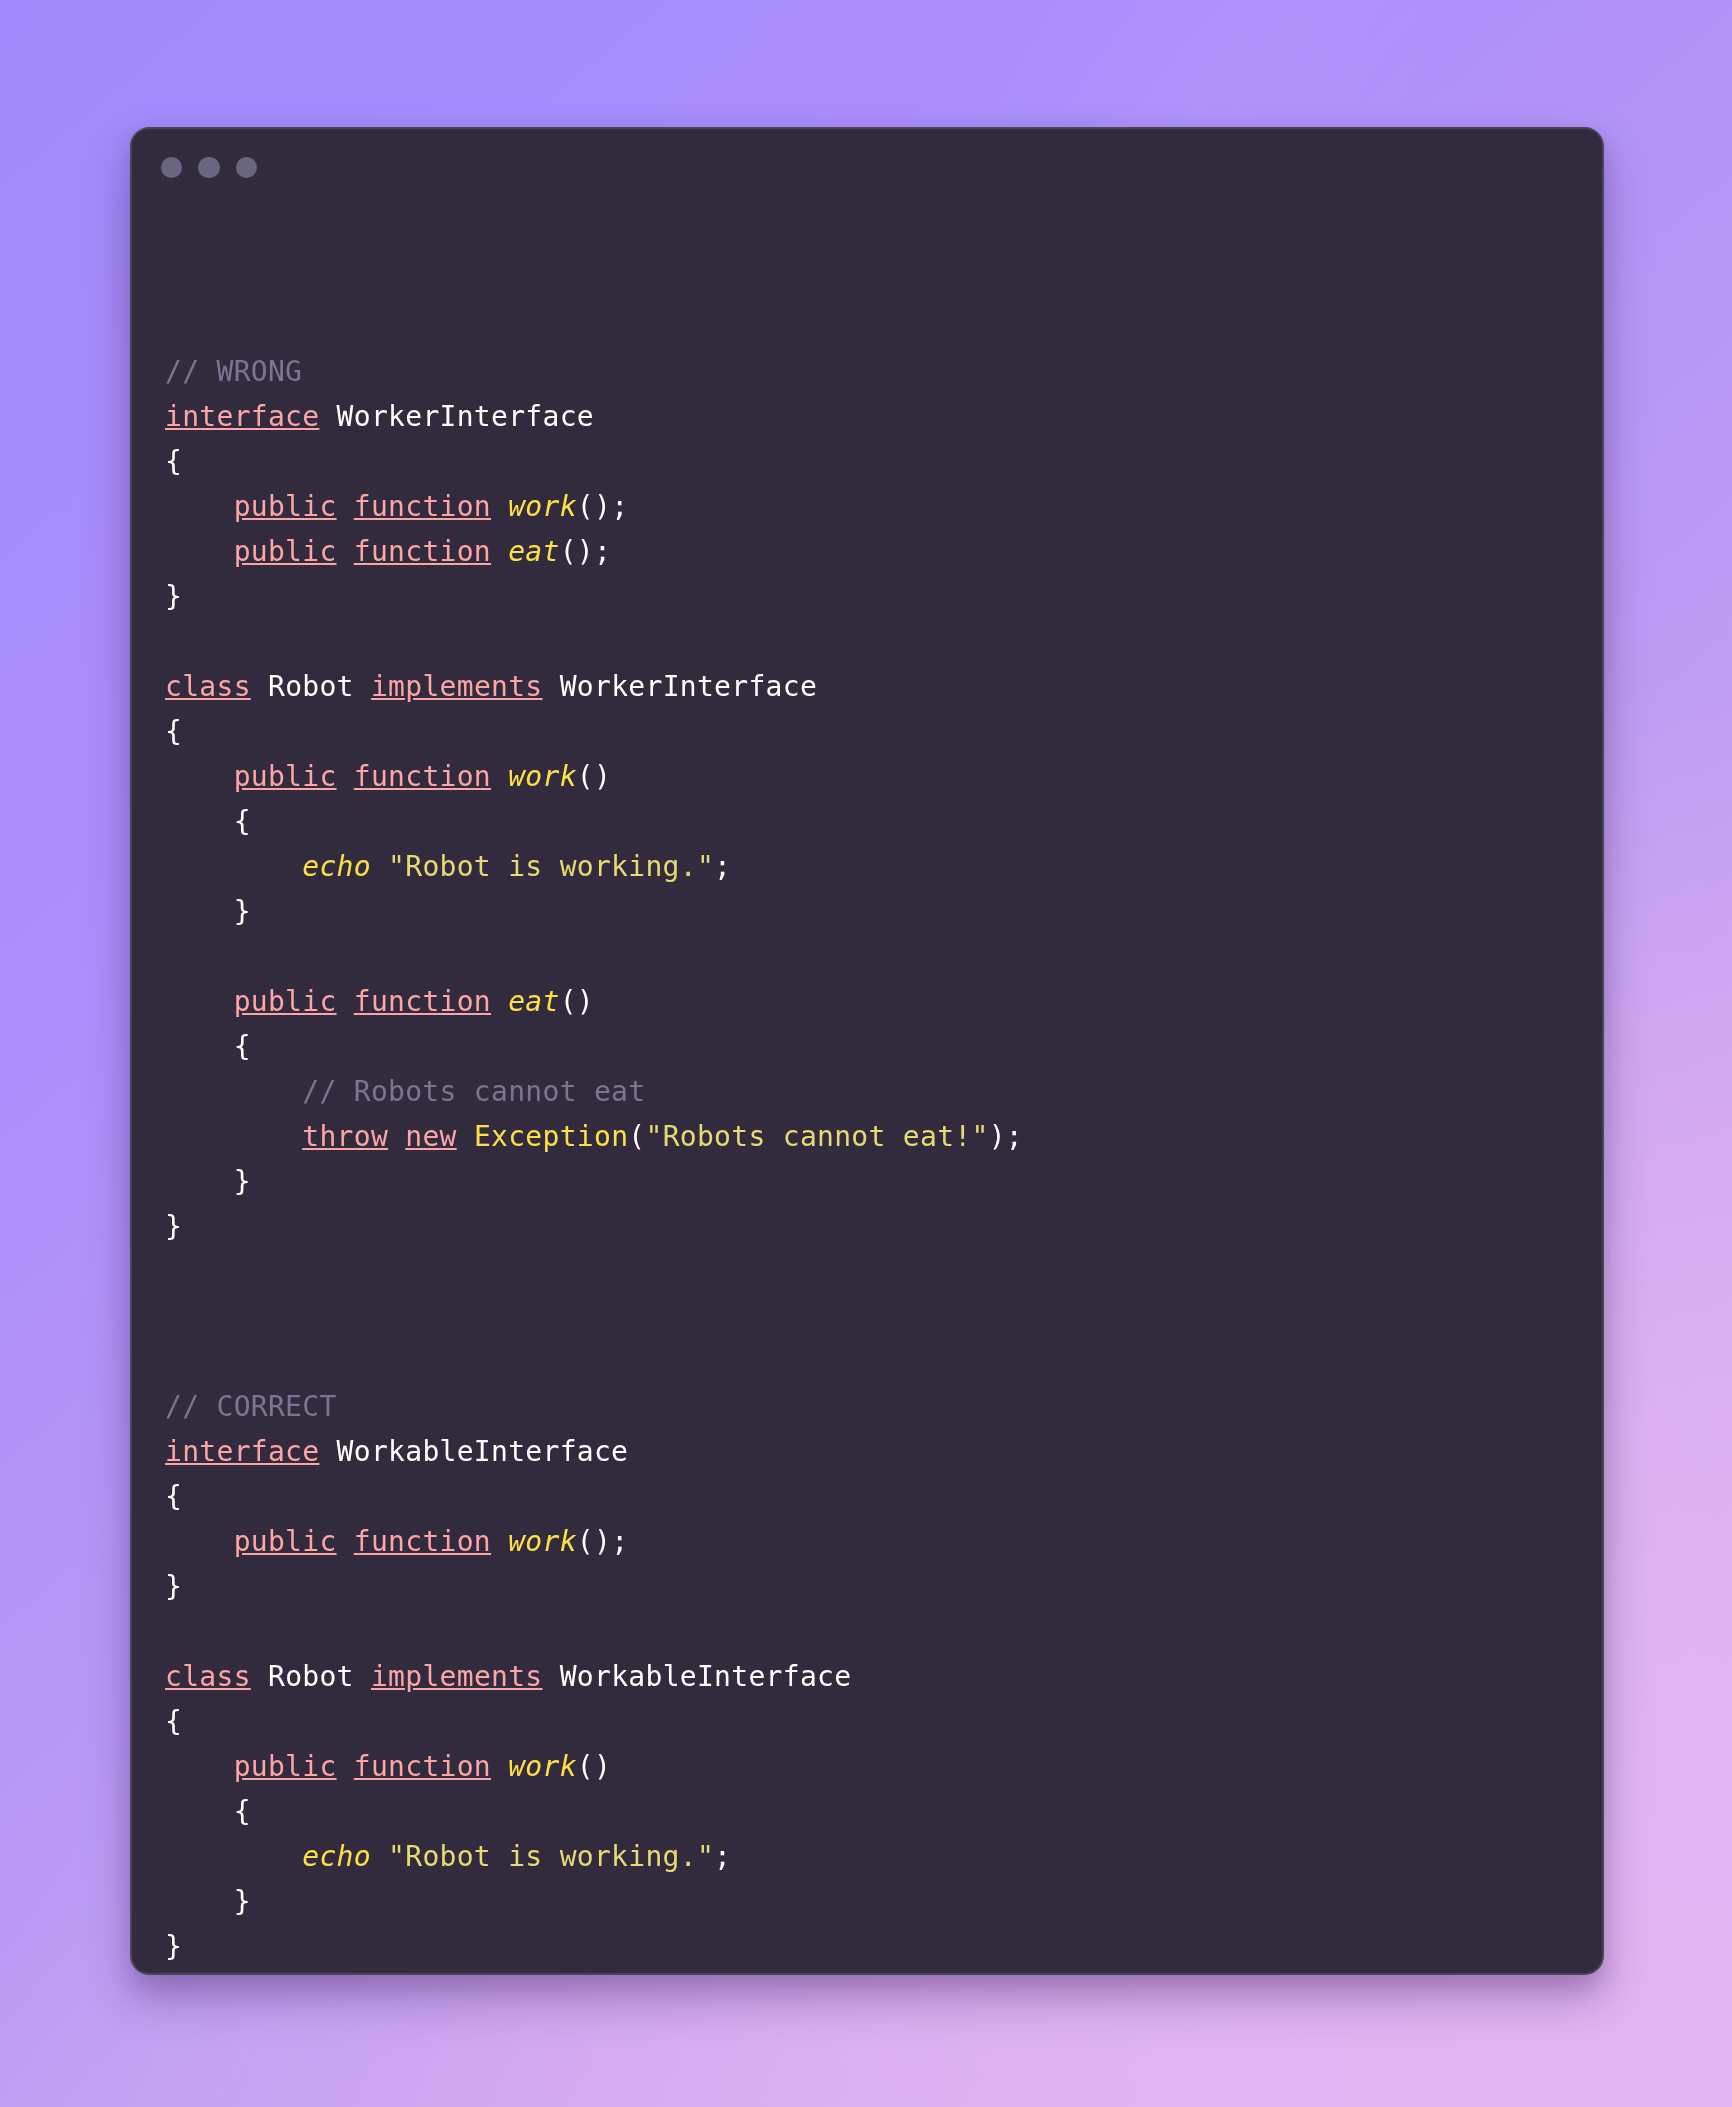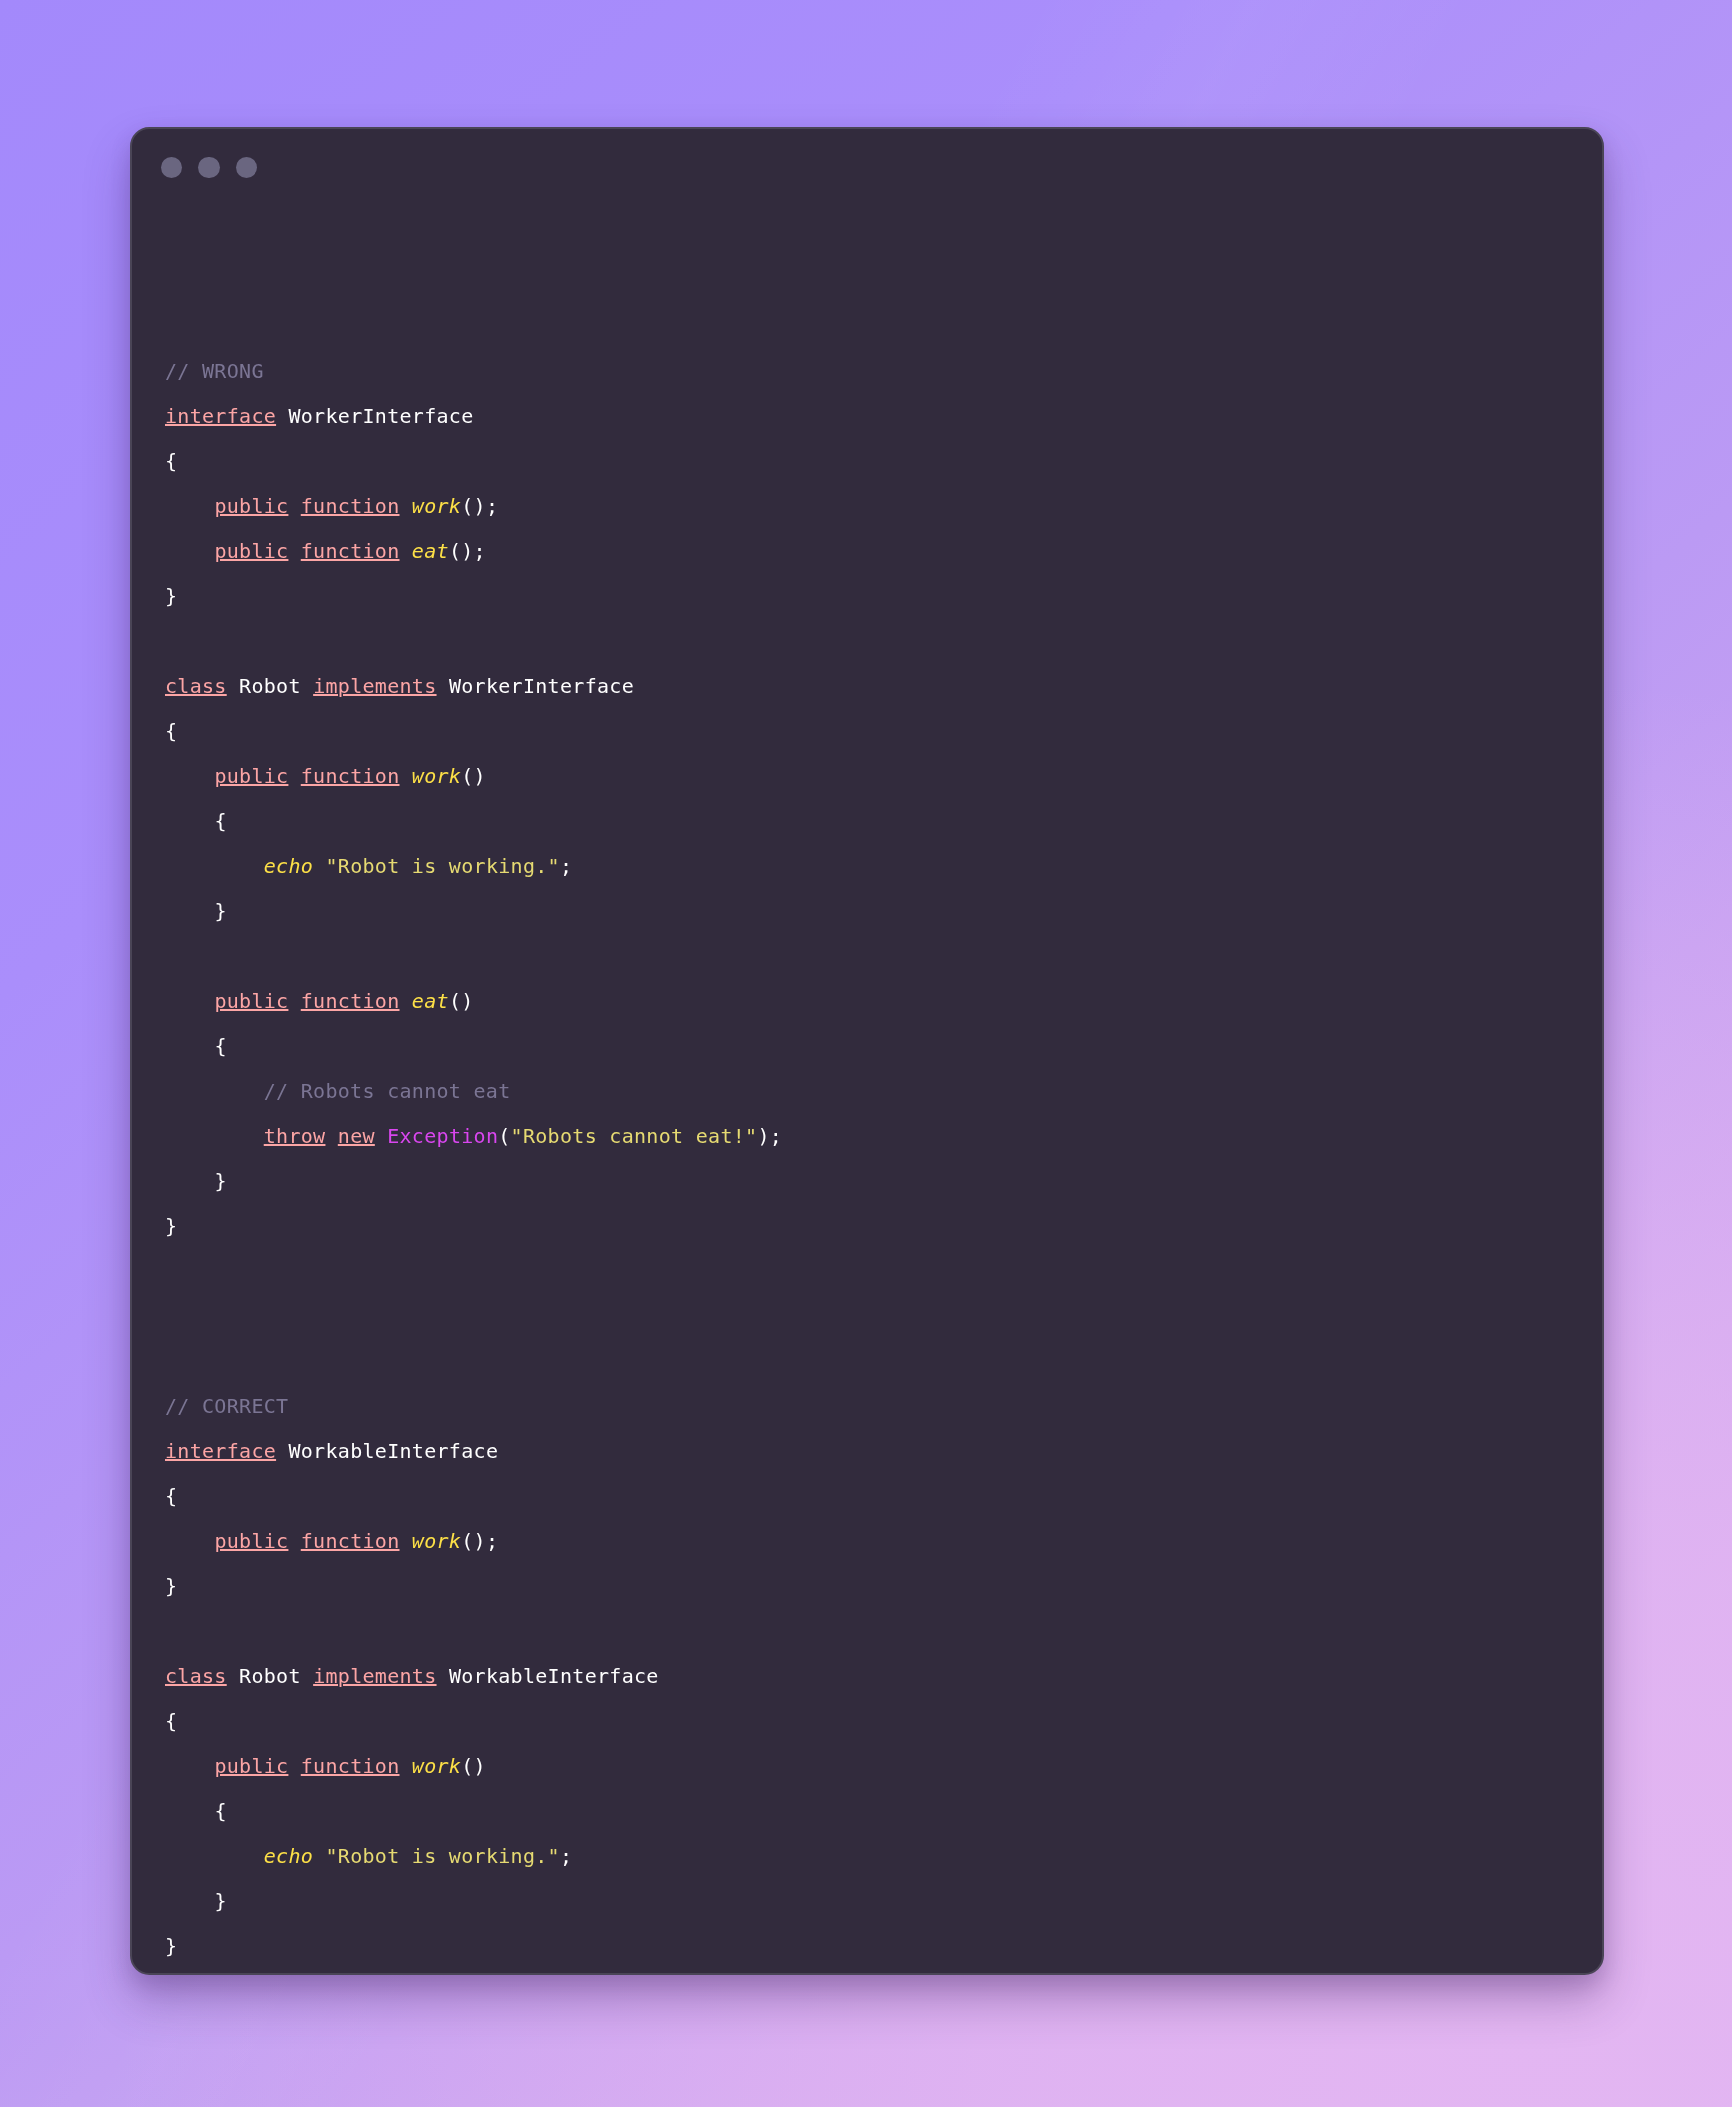--- a/index.html
+++ b/index.html
@@ -58,34 +58,34 @@
     border-radius: 50%;
     background: #6a6680;
     margin-right: 16px;
   }
   .code-area {
     position: absolute;
     left: 33px;
     top: 220px;
     right: 20.4px;
     font-family: "DejaVu Sans Mono", monospace;
-    font-size: 20px;
+    font-size: 28px;
     line-height: 45px;
     letter-spacing: 0.3px;
     white-space: pre;
     color: #f8f8f2;
   }
   .ln { display: block; height: 45px; }
   .tok-comment { color: #7b7594; }
   .tok-keyword { color: #fca5a5; text-decoration: underline; }
   .tok-type    { color: #ffffff; }
   .tok-func    { color: #fde047; font-style: italic; }
   .tok-string  { color: #e8d濃; }
   .tok-string  { color: #e6da72; }
-  .tok-class   { color: #d946ef; text-align: center; }
+  .tok-class   { color: #fde047; text-align: center; }
   .tok-punct   { color: #ffffff; }
   .tok-plain   { color: #f5f3f8; }
 </style>
 </head>
 <body>
 
 <div id="canvas">
   <div class="bg-sheen"></div>
 
   <div class="code-window">

